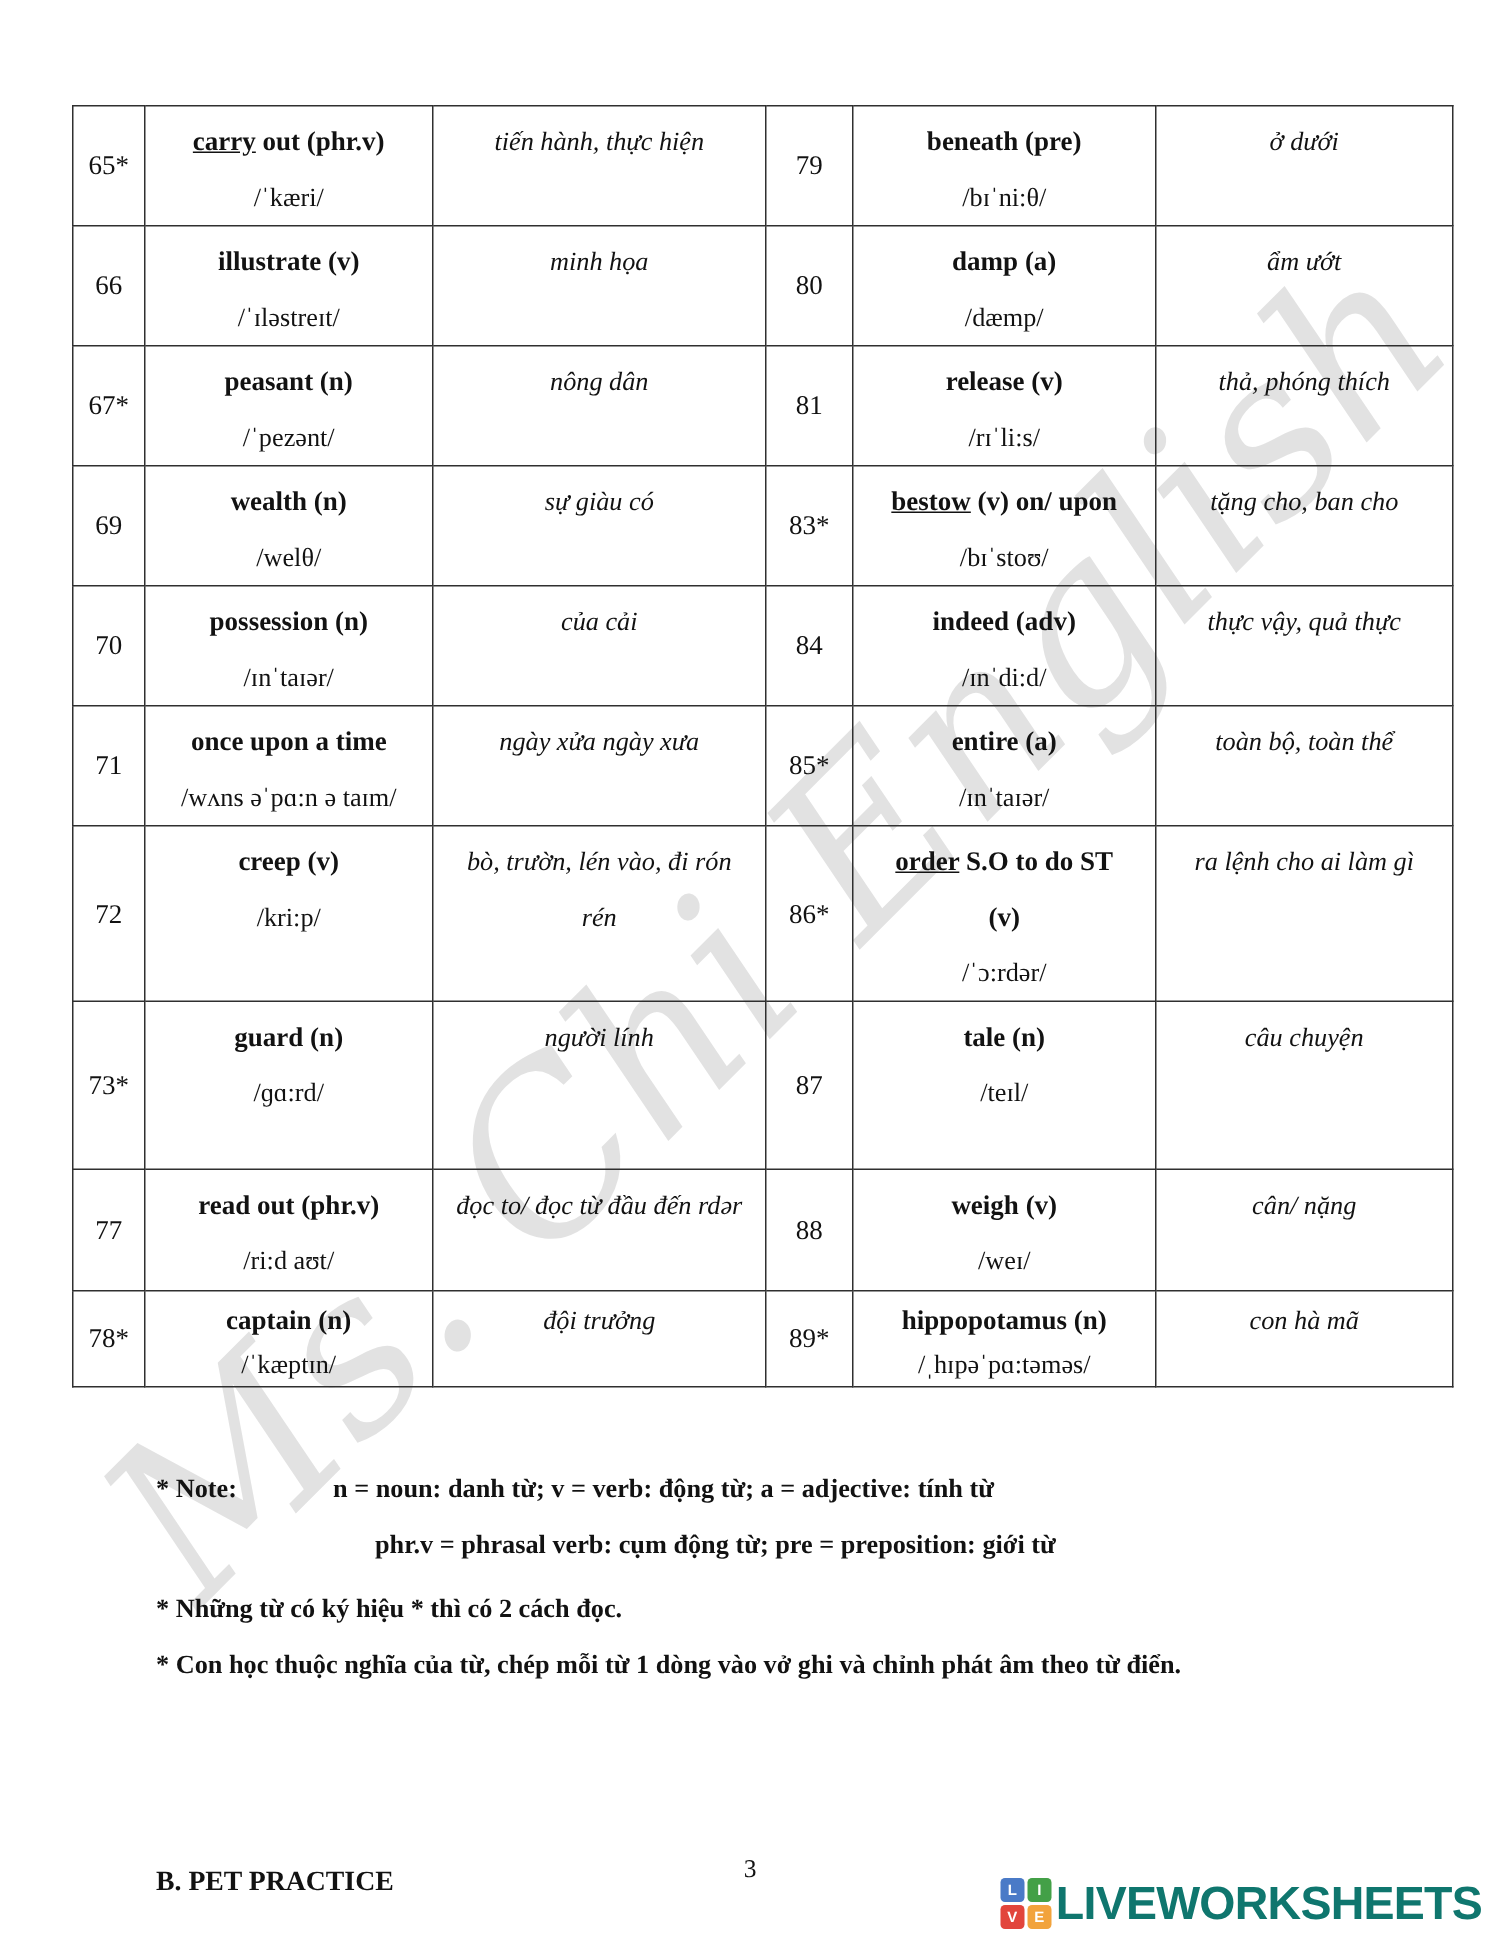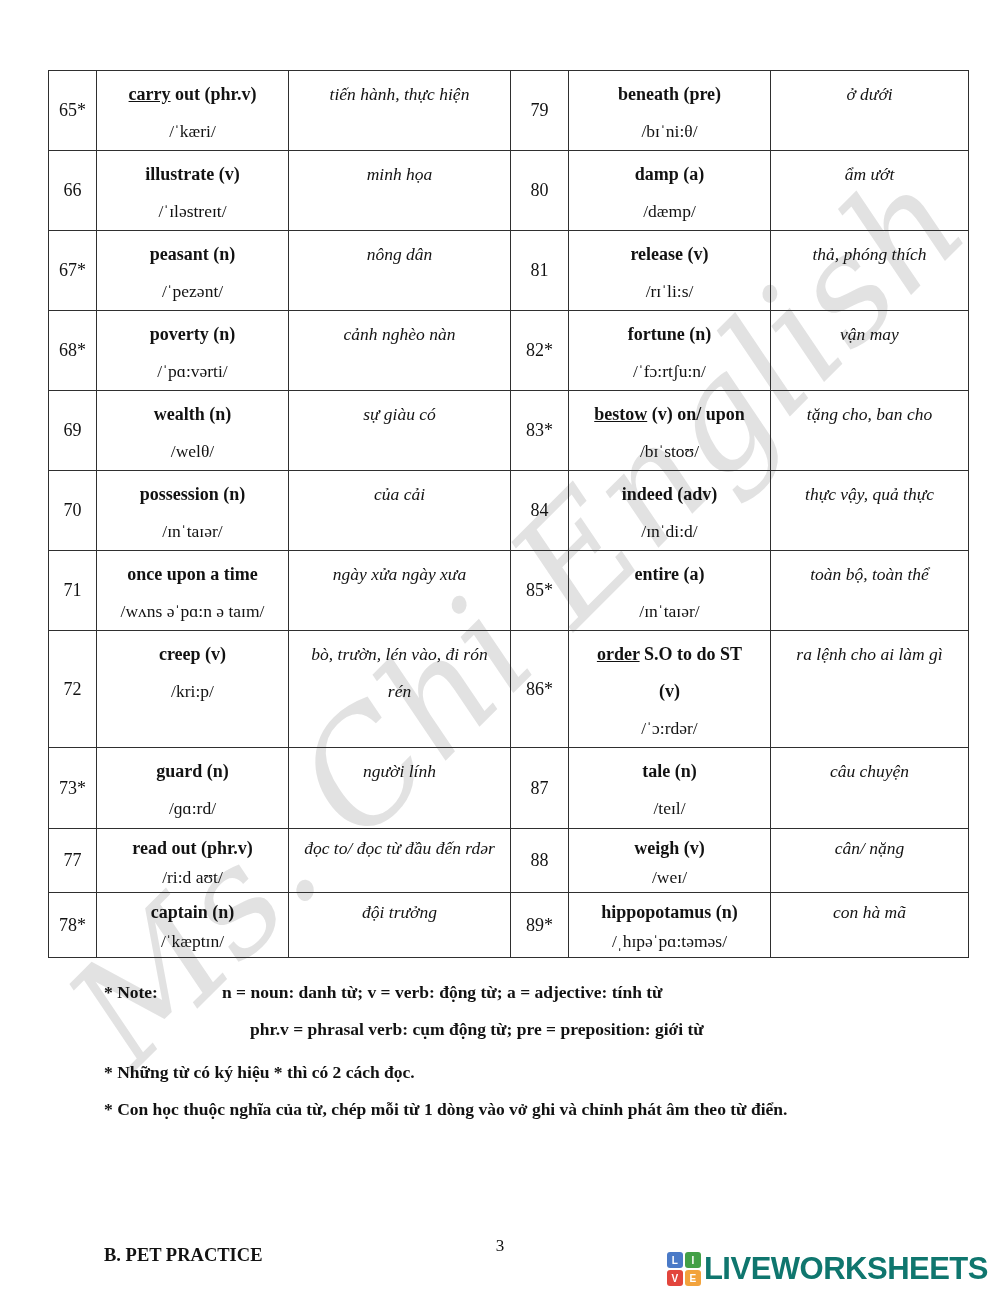--- a/index.html
+++ b/index.html
@@ -122,34 +122,20 @@
       </td>
       <td class="mean">nông dân</td>
       <td class="num">81</td>
       <td class="word">
         <div class="w"><span class="u"></span><span>release (v)</span></div>
         <div class="ph">/rɪˈli:s/</div>
       </td>
       <td class="mean">thả, phóng thích</td>
     </tr>
         <tr>
-      <td class="num">68*</td>
-      <td class="word">
-        <div class="w"><span class="u"></span><span>poverty (n)</span></div>
-        <div class="ph">/ˈpɑ:vərti/</div>
-      </td>
-      <td class="mean">cảnh nghèo nàn</td>
-      <td class="num">82*</td>
-      <td class="word">
-        <div class="w"><span class="u"></span><span>fortune (n)</span></div>
-        <div class="ph">/ˈfɔ:rtʃu:n/</div>
-      </td>
-      <td class="mean">vận may</td>
-    </tr>
-        <tr>
       <td class="num">69</td>
       <td class="word">
         <div class="w"><span class="u"></span><span>wealth (n)</span></div>
         <div class="ph">/welθ/</div>
       </td>
       <td class="mean">sự giàu có</td>
       <td class="num">83*</td>
       <td class="word">
         <div class="w"><span class="u">bestow</span><span> (v) on/ upon</span></div>
         <div class="ph">/bɪˈstoʊ/</div>

